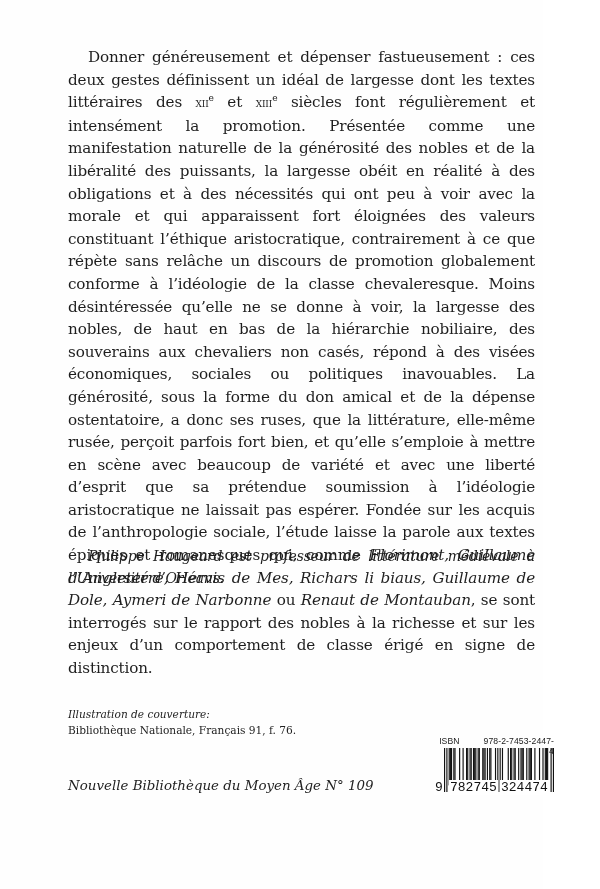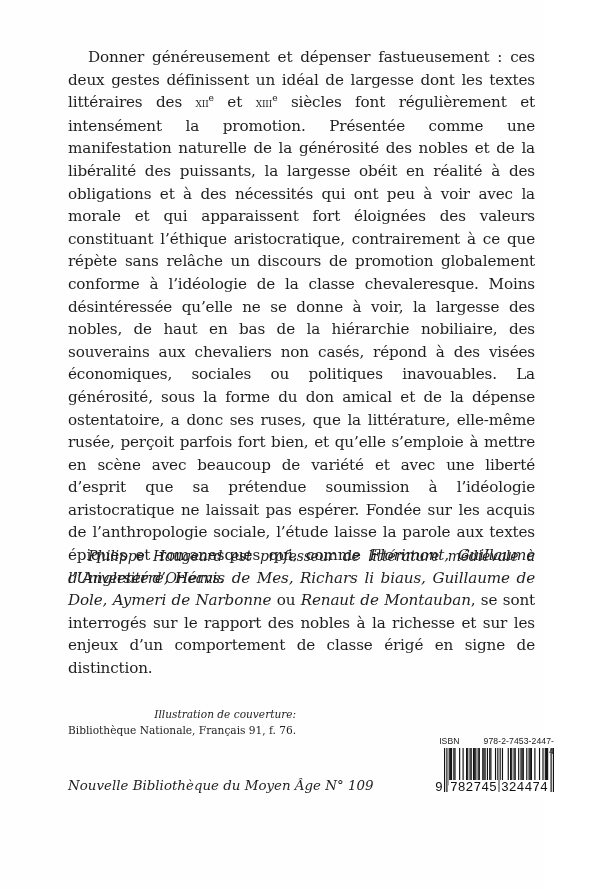--- a/index.html
+++ b/index.html
@@ -17,21 +17,21 @@
   .author {
     position: absolute; left: 68px; top: 545px; width: 467px;
     font-family: "DejaVu Serif", serif; font-style: italic; font-size: 14px; line-height: 22px;
     text-align: justify; letter-spacing: -0.2px;
   }
   .author p { margin: 0; text-indent: 20px; }
   .credit {
     position: absolute; left: 68px; top: 706px;
     font-family: "DejaVu Serif", serif; font-size: 10.6px; line-height: 16px; color: #222;
   }
-  .credit .lbl { font-style: italic; text-align: right; }
+  .credit .lbl { font-style: italic; }
   .series {
     position: absolute; left: 68px; top: 778px;
     font-family: "DejaVu Serif", serif; font-style: italic; font-size: 13.4px; color: #222;
   }
   .barcode-block { position: absolute; left: 436px; top: 736px; width: 118px; height: 62px; }
   .isbn-text {
     position: absolute; left: 0; top: 0; width: 118px; text-align: right;
     font-family: "Liberation Sans", sans-serif; font-size: 8.6px; color: #222; letter-spacing: 0.1px;
   }
   .isbn-text .k { margin-right: 24px; }

